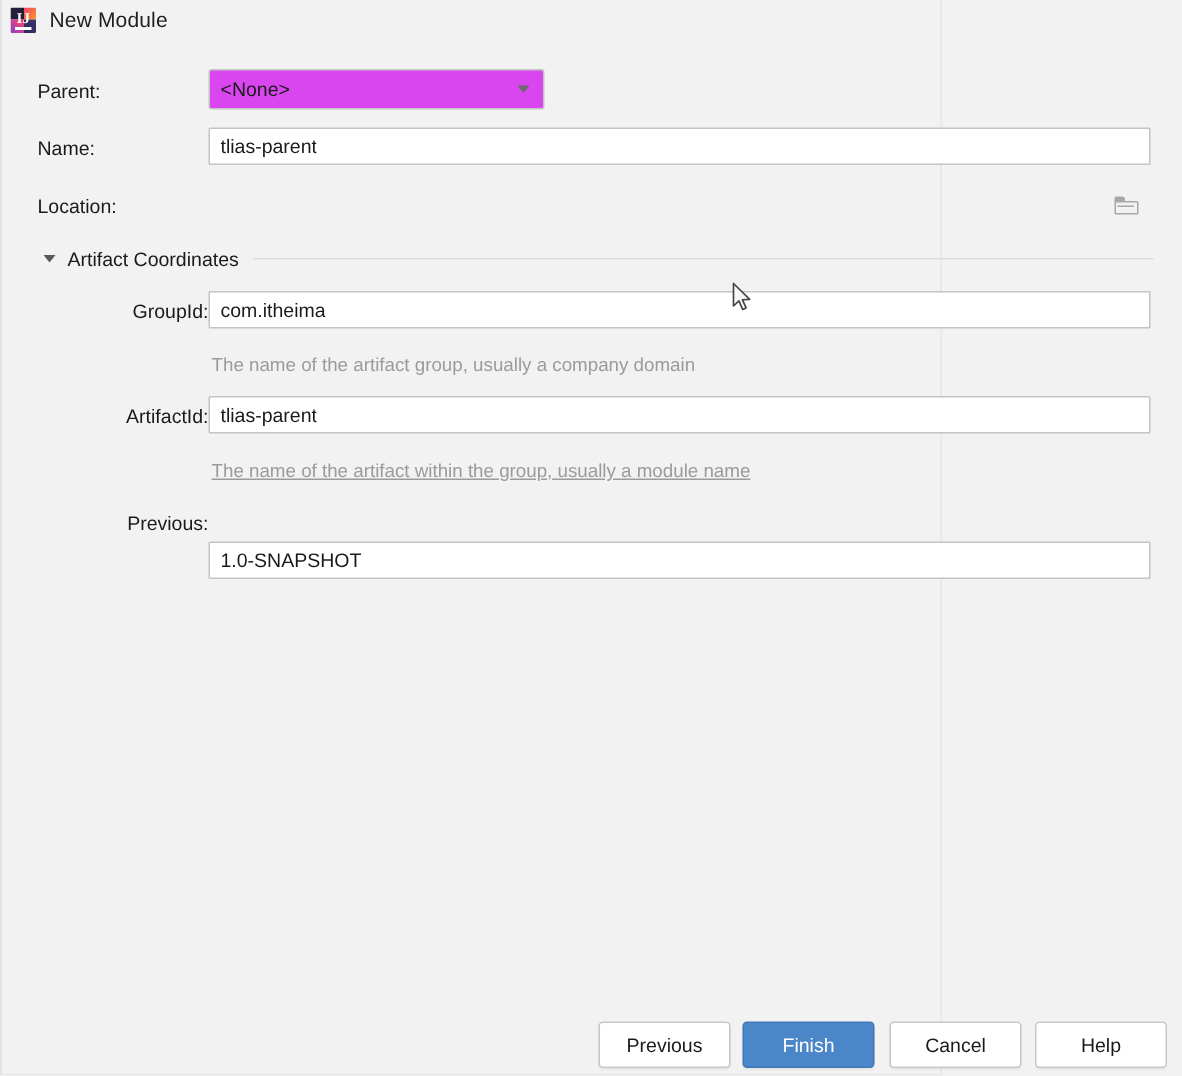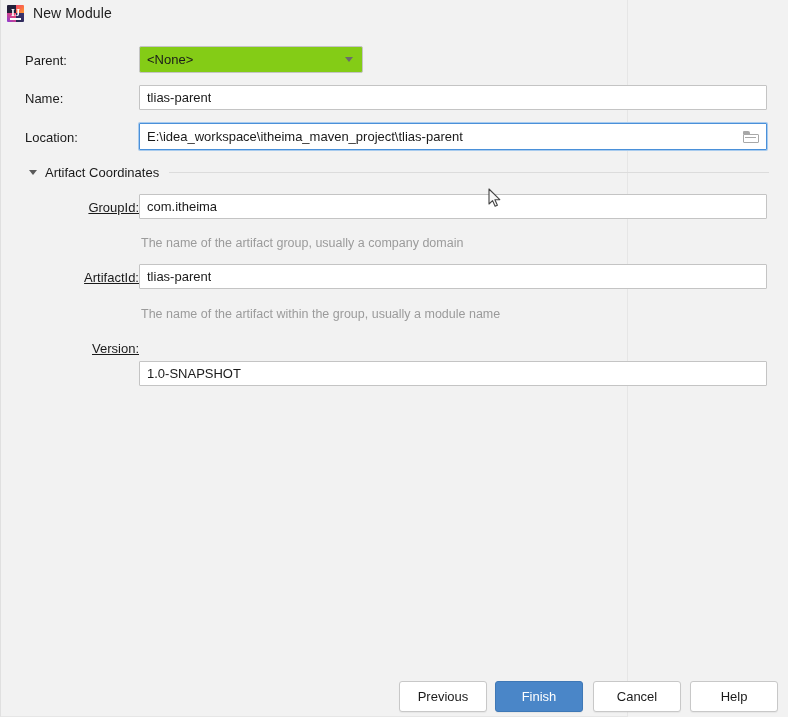--- a/index.html
+++ b/index.html
@@ -68,21 +68,21 @@
     color: #1e1e1e;
     letter-spacing: .1px;
     text-align: center;
   }
   .lbl {
     font-size: 13px;
     color: #1a1a1a;
     white-space: nowrap;
   }
   .lbl-left  { position:absolute; left:24px; }
-  .lbl-right { position:absolute; text-align:right;text-decoration:underline; }
+  .lbl-right { position:absolute; text-align:right; }
 
   .field {
     position: absolute;
     box-sizing: border-box;
     background: #ffffff;
     border: 1px solid #c4c4c4;
     height: 25px;
     display: flex;
     align-items: center;
     padding: 0 7px;
@@ -95,21 +95,21 @@
   
   .field.focused {
     border: 1px solid #4a90d9;
     box-shadow: 0 0 0 1px #a8cbee;
     height: 27px;
   }
 
   
   .combo {
     justify-content: space-between;
-    background: #84cc16;
+    background: #d946ef;
     border: 1px solid #c4c4c4;
     border-radius: 2px;
     padding-right: 9px;
   }
   .caret {
     width: 0; height: 0;
     border-left: 4.5px solid transparent;
     border-right: 4.5px solid transparent;
     border-top: 5px solid #6b6b6b;
     flex: 0 0 auto;
@@ -239,23 +239,20 @@
     <span class="val">&lt;None&gt;</span>
     <span class="caret"></span>
   </div>
 
   <div class="lbl lbl-left" style="top:91px;">Name:</div>
   <div class="field" style="left:138px; top:85px; width:628px;">
     <span class="val">tlias-parent</span>
   </div>
 
   <div class="lbl lbl-left" style="top:130px;">Location:</div>
-  <div class="field focused" style="left:138px; top:123px; width:628px;">
-    <span class="val">E:\idea_workspace\itheima_maven_project\tlias-parent</span>
-  </div>
   <div class="browse" style="left:740px; top:128px;">
     <span class="folder">
       <span class="tab"></span>
         <span class="body"></span>
         <span class="slot"></span>
     </span>
   </div>
 
   <div id="section">
     <span class="tri-down"></span>
@@ -266,23 +263,23 @@
   <div class="lbl lbl-right" style="left:38px; top:200px; width:100px;">GroupId:</div>
   <div class="field" style="left:138px; top:194px; width:628px;">
     <span class="val">com.itheima</span>
   </div>
   <div class="hint" style="left:140px; top:236px;">The name of the artifact group, usually a company domain</div>
 
   <div class="lbl lbl-right" style="left:38px; top:270px; width:100px;">ArtifactId:</div>
   <div class="field" style="left:138px; top:264px; width:628px;">
     <span class="val">tlias-parent</span>
   </div>
-  <div class="hint" style="left:140px; top:307px;">The name of the artifact within the group, usually a module name</div>
-
-  <div class="lbl lbl-right" style="left:38px; top:341px; width:100px;">Version:</div>
+  <div class="hint" style="left:140px; top:307px;text-decoration:underline;">The name of the artifact within the group, usually a module name</div>
+
+  <div class="lbl lbl-right" style="left:38px; top:341px; width:100px;">Previous:</div>
   <div class="field" style="left:138px; top:329px; width:628px;margin-top:32px;">
     <span class="val">1.0-SNAPSHOT</span>
   </div>
 
   <div id="buttonbar">
     <div class="btn primary" style="left:494px; width:88px; top:0;">Finish</div>
     <div class="btn" style="left:398px; width:88px; top:0;">Previous</div>
     <div class="btn" style="left:592px; width:88px; top:0;text-align:right;">Cancel</div>
     <div class="btn" style="left:689px; width:88px; top:0;">Help</div>
   </div>

